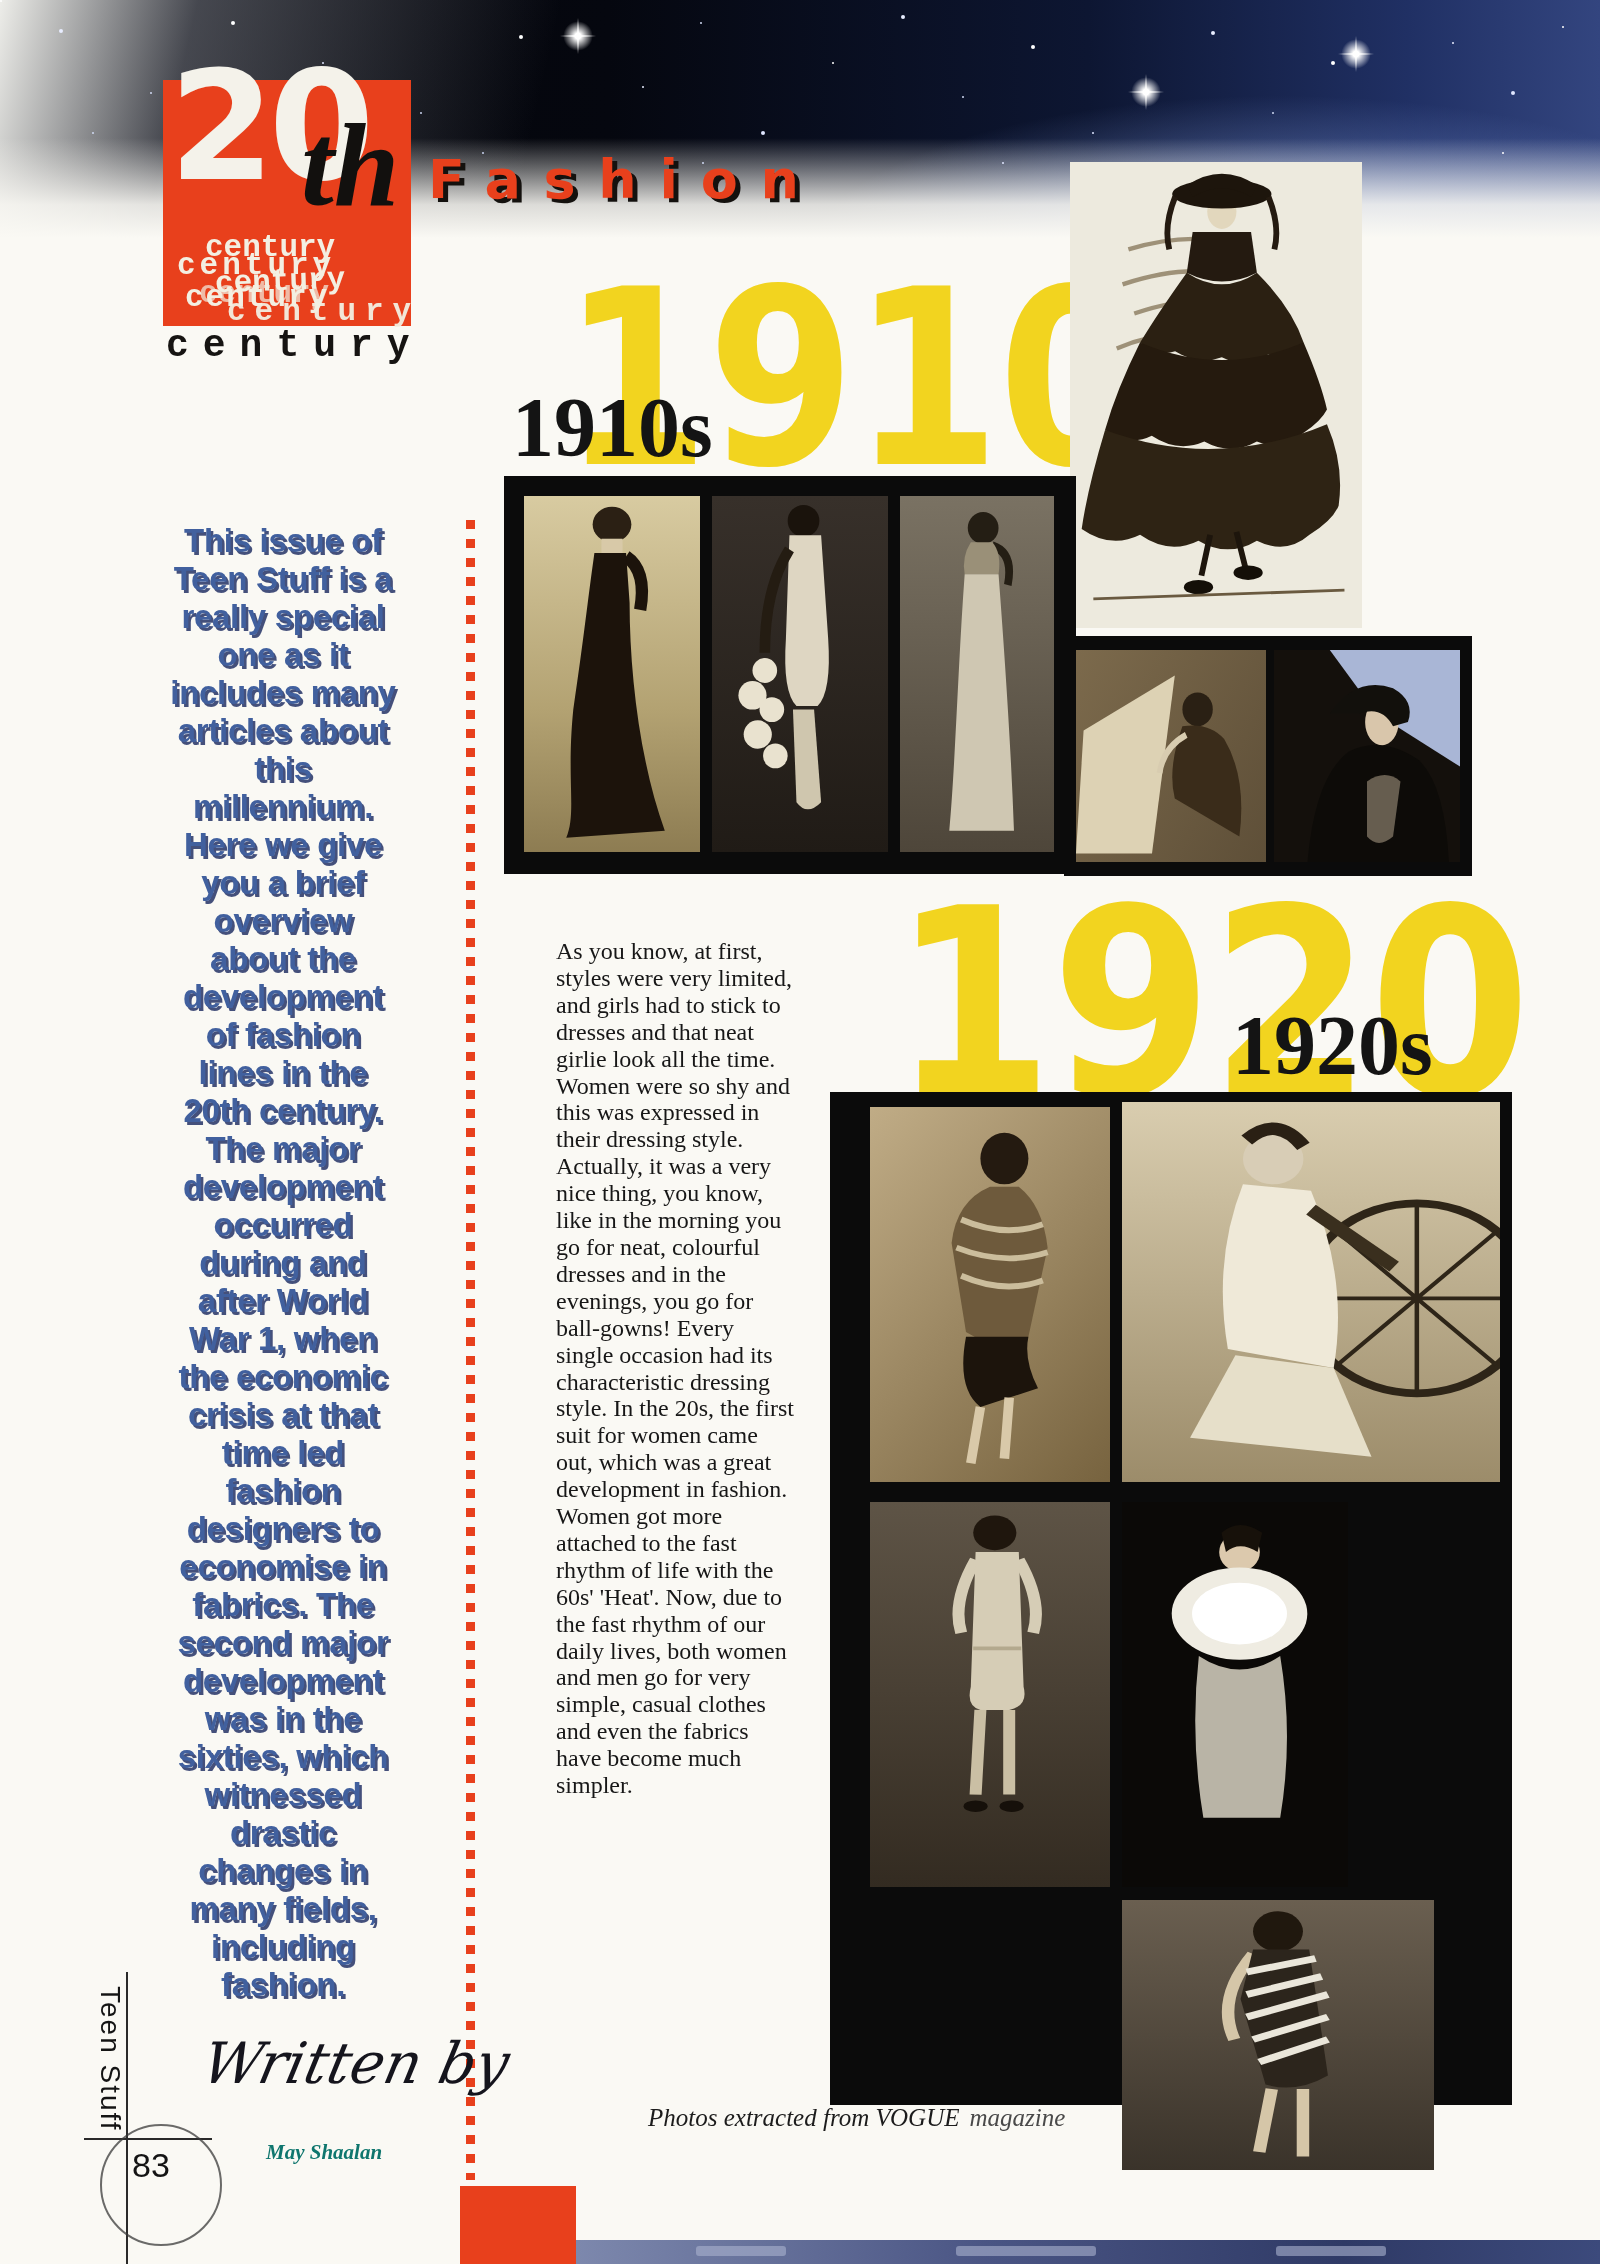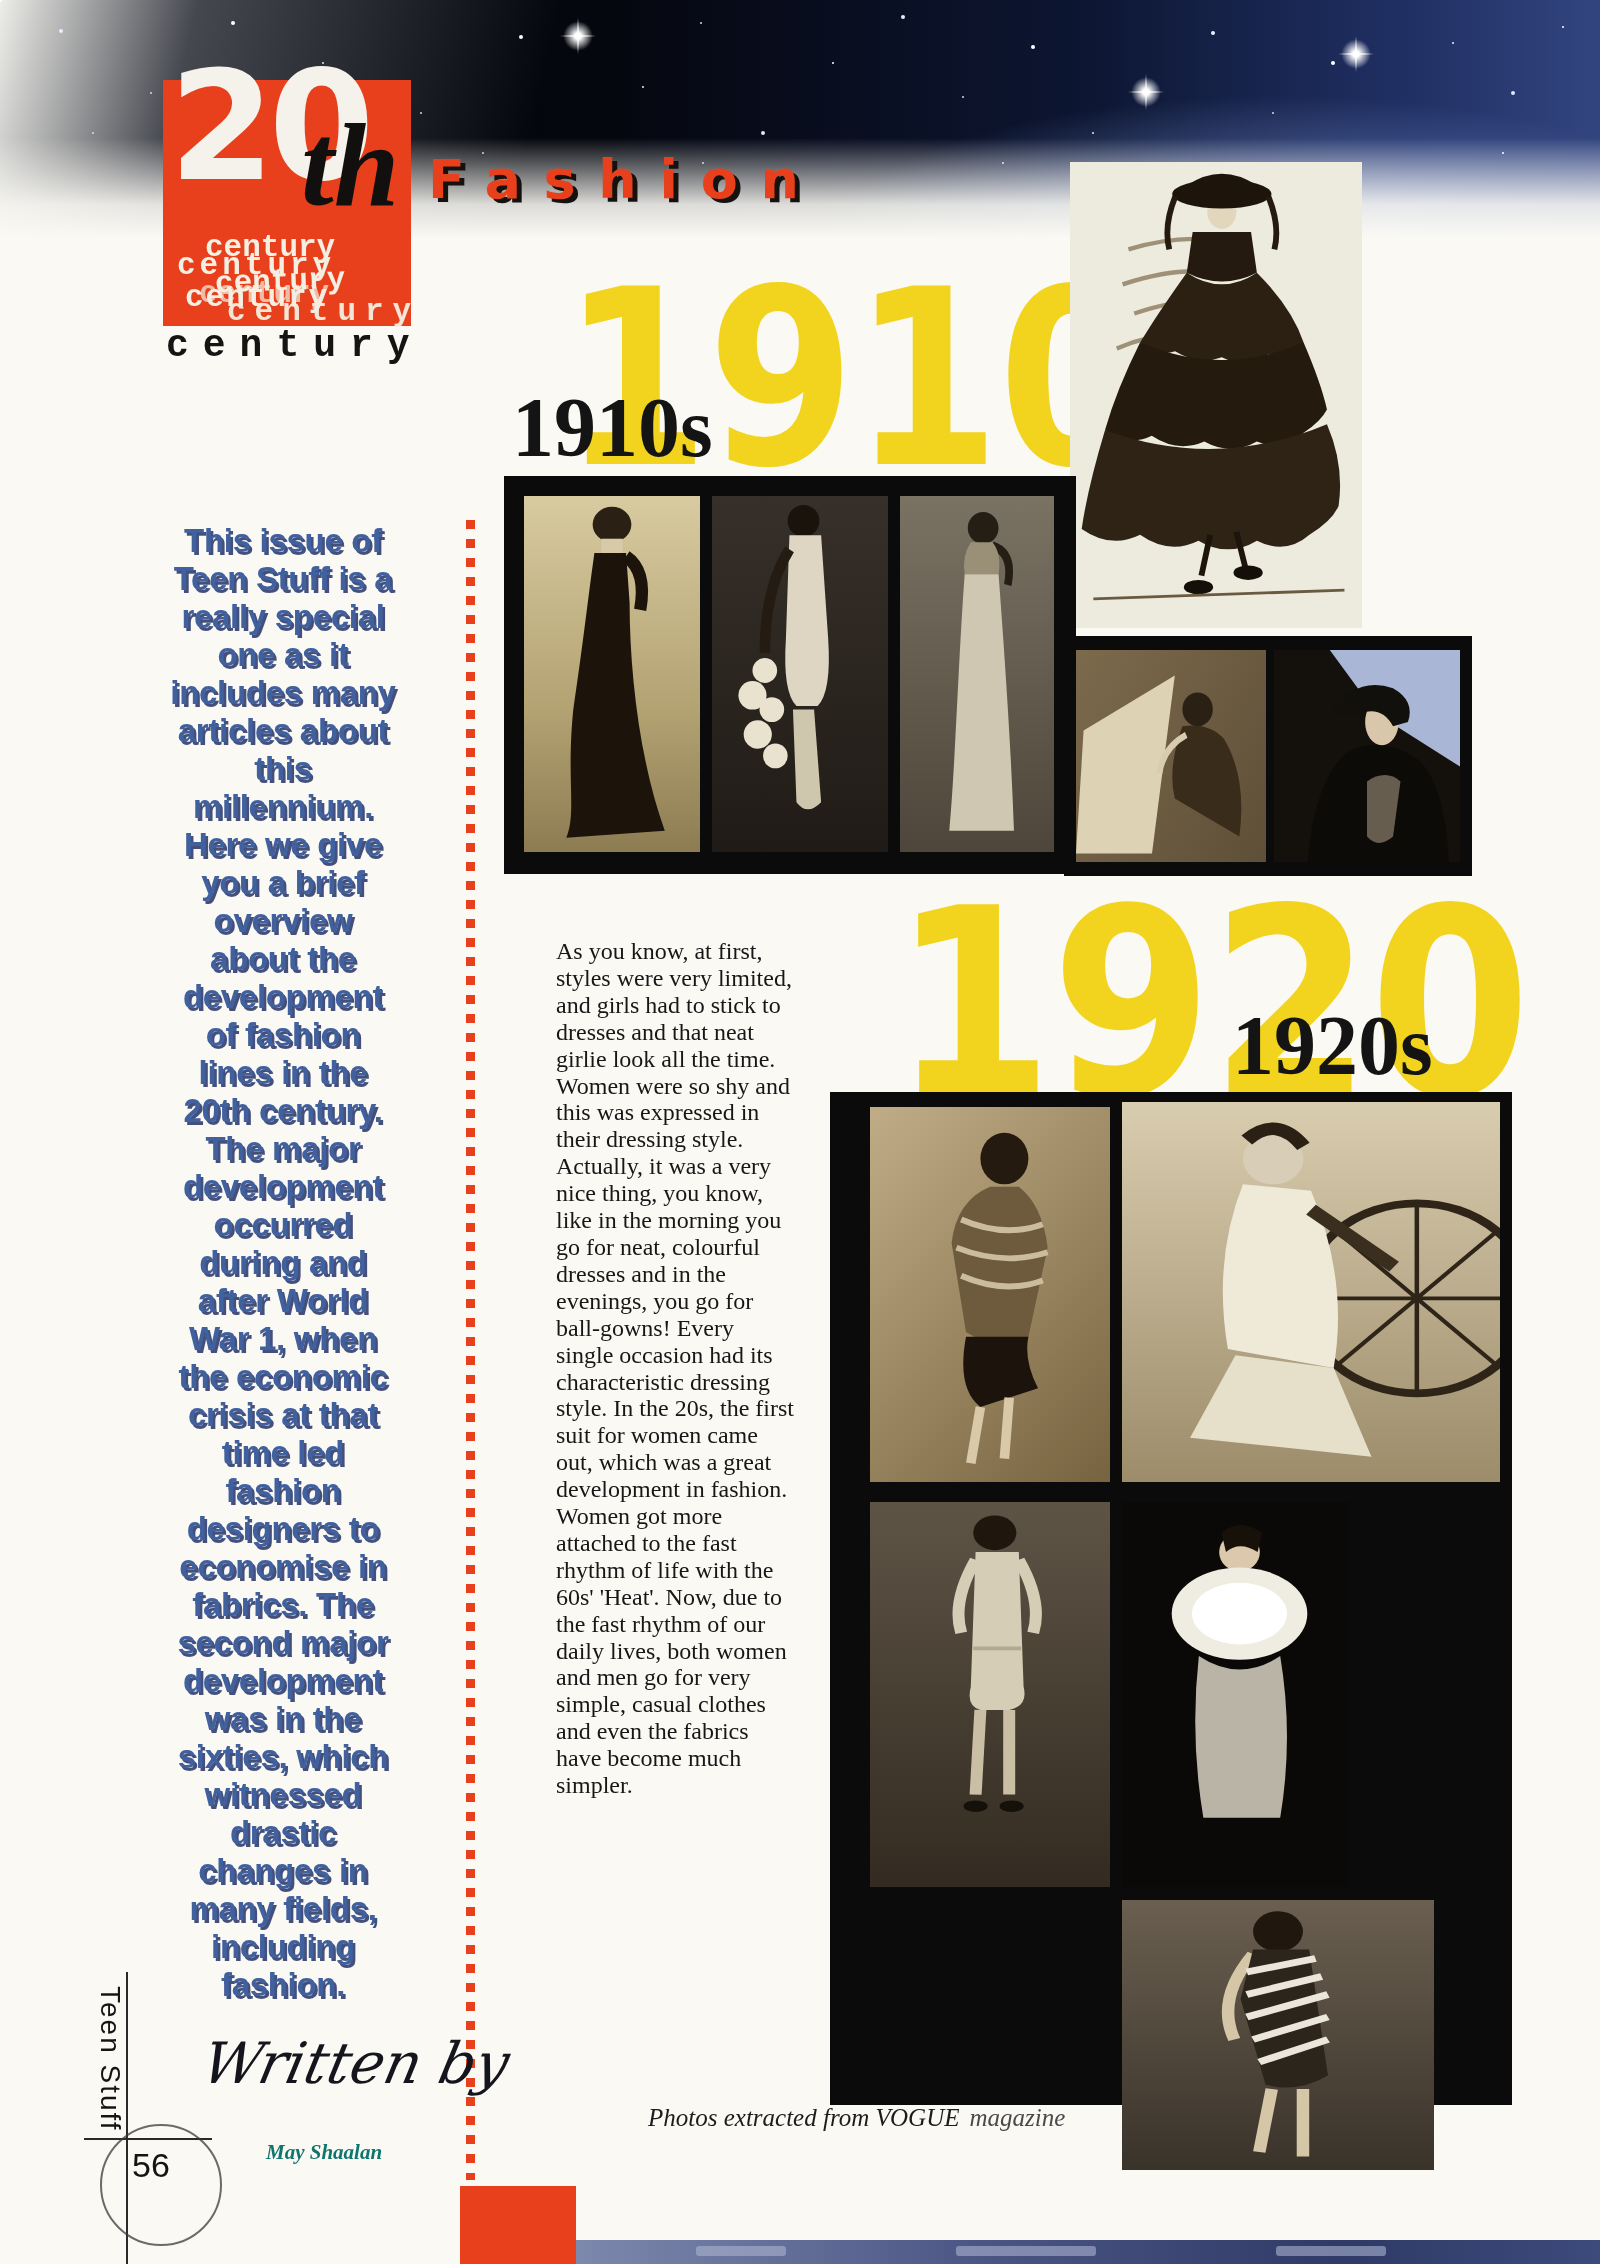--- a/index.html
+++ b/index.html
@@ -350,21 +350,21 @@
   <div class="abs author">May Shaalan</div>
 
   <div class="abs credit">
     <span>Photos extracted from VOGUE</span><span class="mag">magazine</span>
   </div>
 
   <div class="abs vline"></div>
   <div class="abs hline"></div>
   <div class="abs circ"></div>
   <div class="abs teenstuff">Teen Stuff</div>
-  <div class="abs pagenum">56</div>
+  <div class="abs pagenum">83</div>
 
   <div class="abs redsq"></div>
   <div class="abs bluestrip">
     <i style="left:120px;width:90px;"></i>
       <i style="left:380px;width:140px;"></i>
       <i style="left:700px;width:110px;"></i>
   </div>
 
 </div>
 

